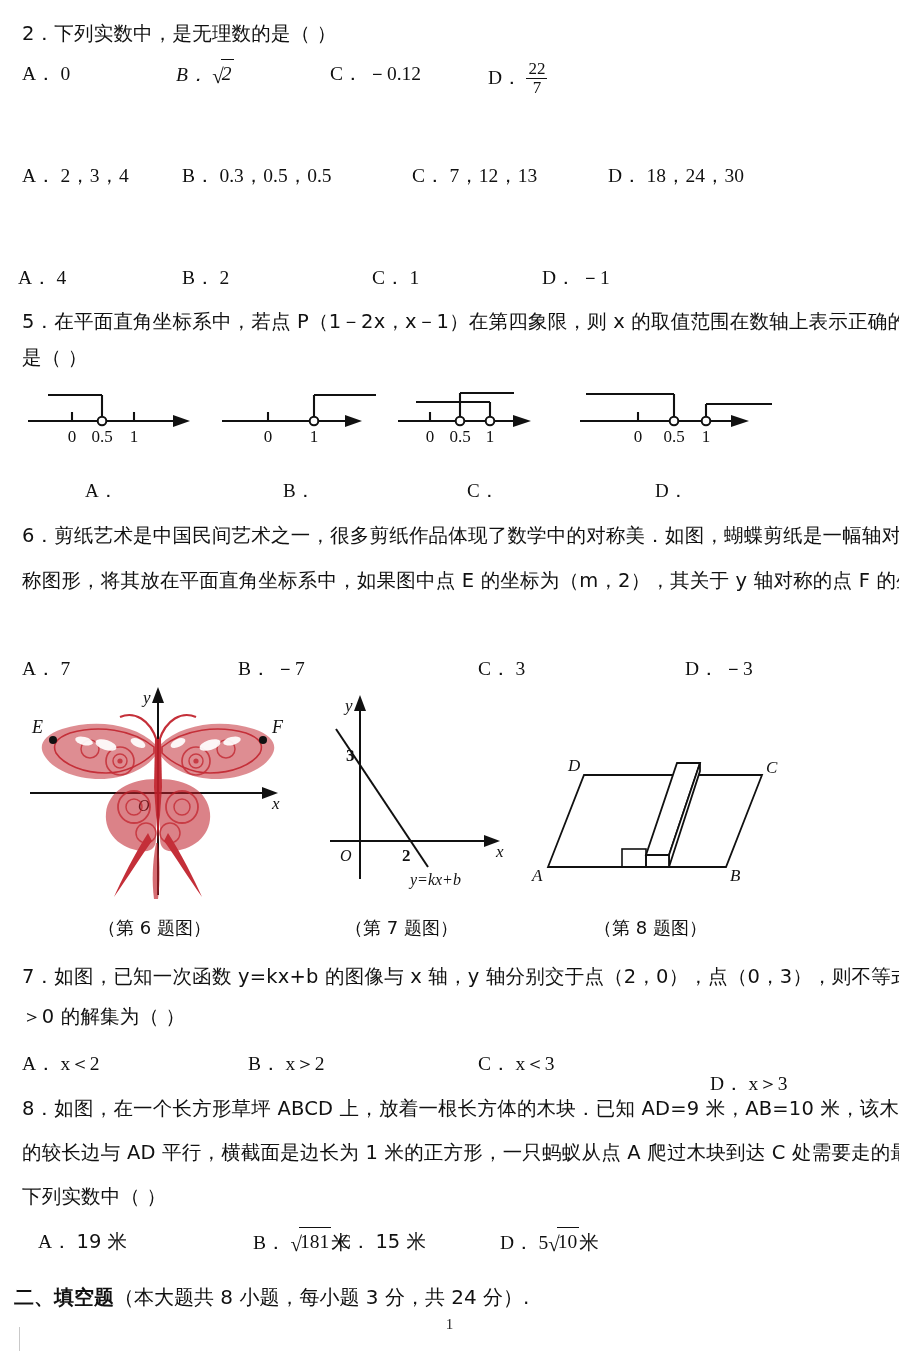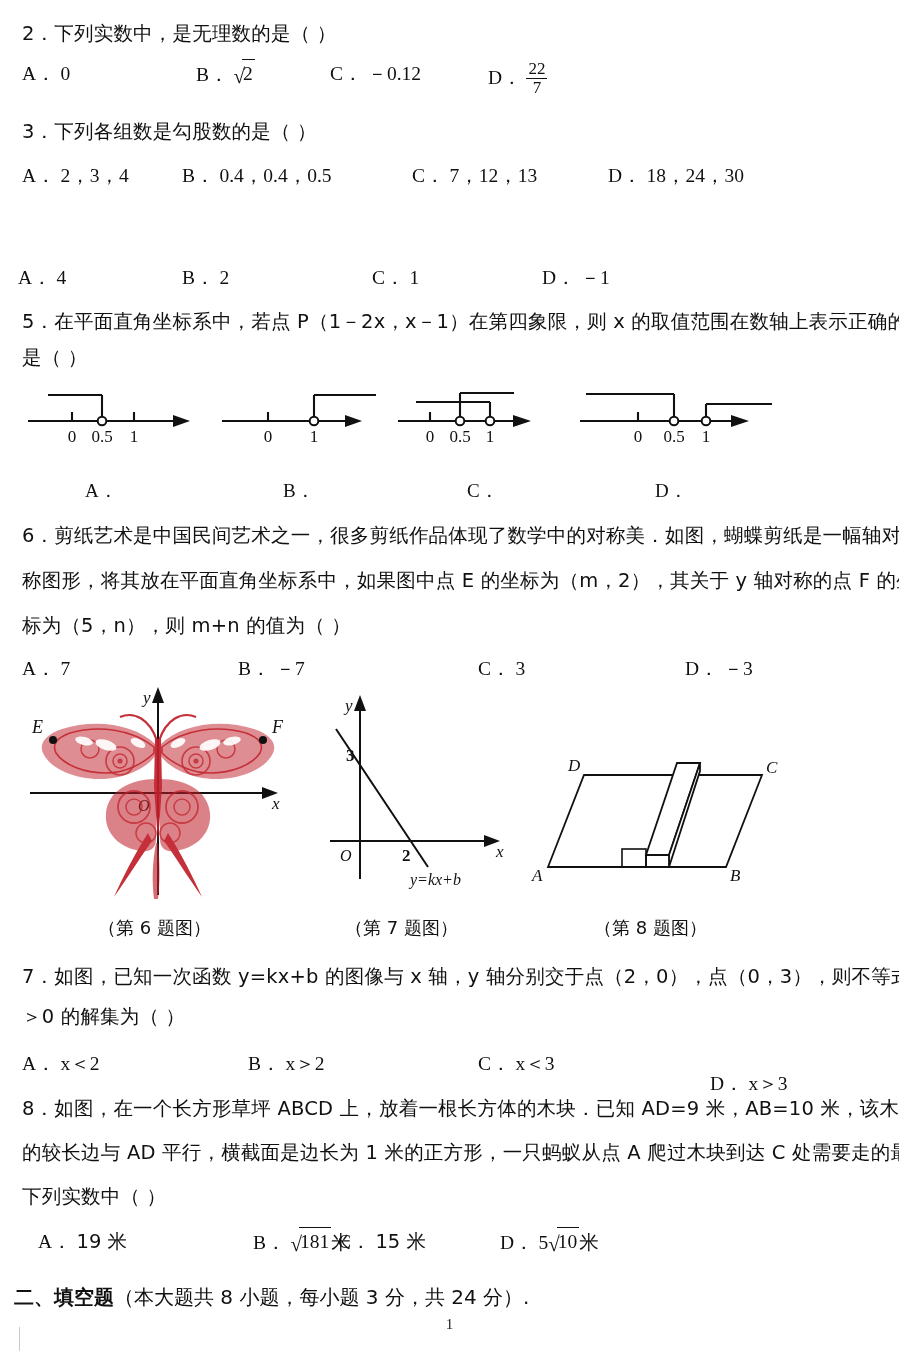--- a/index.html
+++ b/index.html
@@ -138,46 +138,45 @@
 
 <div class="page">
 
   <div class="qline cjk" style="left:22px; top:20px;">2．下列实数中，是无理数的是（      ）</div>
 
   <div class="opts" style="top:60px;">
     <span class="opt" style="left:22px;">
       <span>A．</span>
       <span>0</span>
     </span>
-    <span class="opt" style="left:196px;">
+    <span class="opt" style="left:176px;font-style:italic;">
       <span>B．</span>
       <span class="rad"><span class="sign">√</span><span class="body">2</span></span>
     </span>
     <span class="opt" style="left:330px;">
       <span>C．</span>
       <span>－0.12</span>
     </span>
     <span class="opt" style="left:488px;">
       <span>D．</span>
       <span class="frac">
         <span class="num">22</span><span class="den">7</span>
       </span>
     </span>
   </div>
 
-  <div class="qline cjk" style="left:22px; top:118px;">3．下列各组数是勾股数的是（      ）</div>
 
   <div class="opts" style="top:162px;">
     <span class="opt" style="left:22px;">
       <span>A．</span>
       <span>2，3，4</span>
     </span>
     <span class="opt" style="left:182px;">
       <span>B．</span>
-      <span>0.4，0.4，0.5</span>
+      <span>0.3，0.5，0.5</span>
     </span>
     <span class="opt" style="left:412px;">
       <span>C．</span>
       <span>7，12，13</span>
     </span>
     <span class="opt" style="left:608px;">
       <span>D．</span>
       <span>18，24，30</span>
     </span>
   </div>
@@ -281,21 +280,20 @@
 
   <div class="abcd-row">
     <span style="left:85px;">A．</span>
     <span style="left:283px;">B．</span>
     <span style="left:467px;">C．</span>
     <span style="left:655px;">D．</span>
   </div>
 
   <div class="qline cjk" style="left:22px; top:522px;">6．剪纸艺术是中国民间艺术之一，很多剪纸作品体现了数学中的对称美．如图，蝴蝶剪纸是一幅轴对</div>
   <div class="qline cjk" style="left:22px; top:567px;">称图形，将其放在平面直角坐标系中，如果图中点 E 的坐标为（m，2），其关于 y 轴对称的点 F 的坐</div>
-  <div class="qline cjk" style="left:22px; top:612px;">标为（5，n），则 m+n 的值为（      ）</div>
 
   <div class="opts" style="top:655px;">
     <span class="opt" style="left:22px;">
       <span>A．</span>
       <span>7</span>
     </span>
     <span class="opt" style="left:238px;">
       <span>B．</span>
       <span>－7</span>
     </span>

